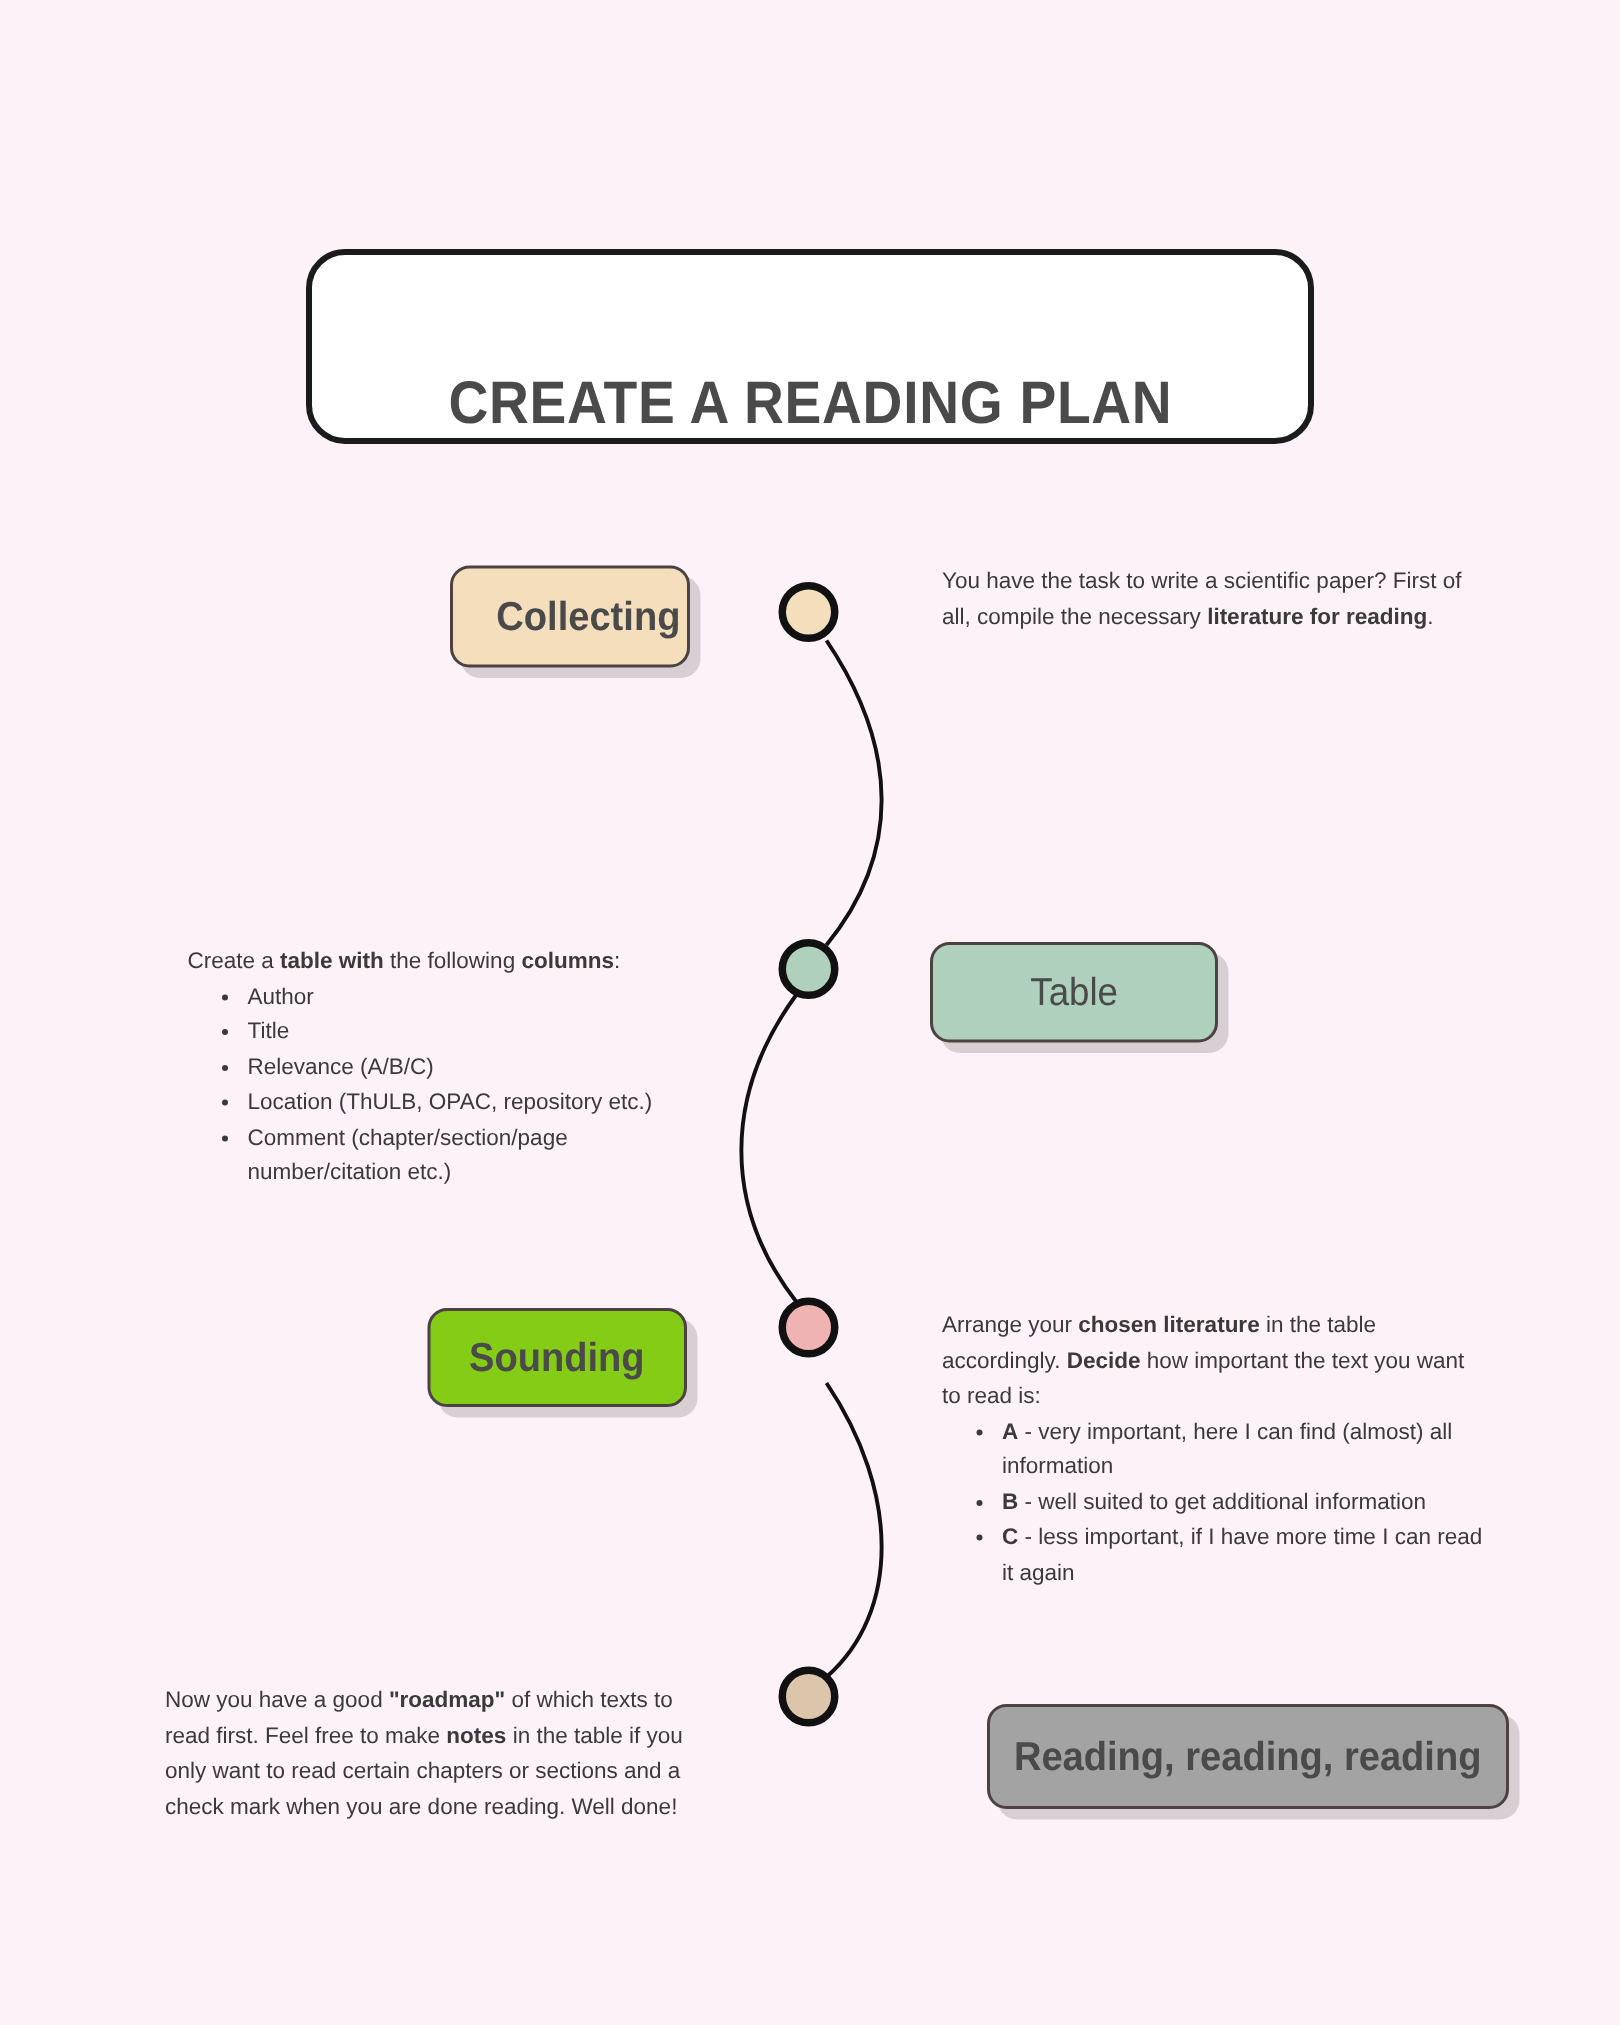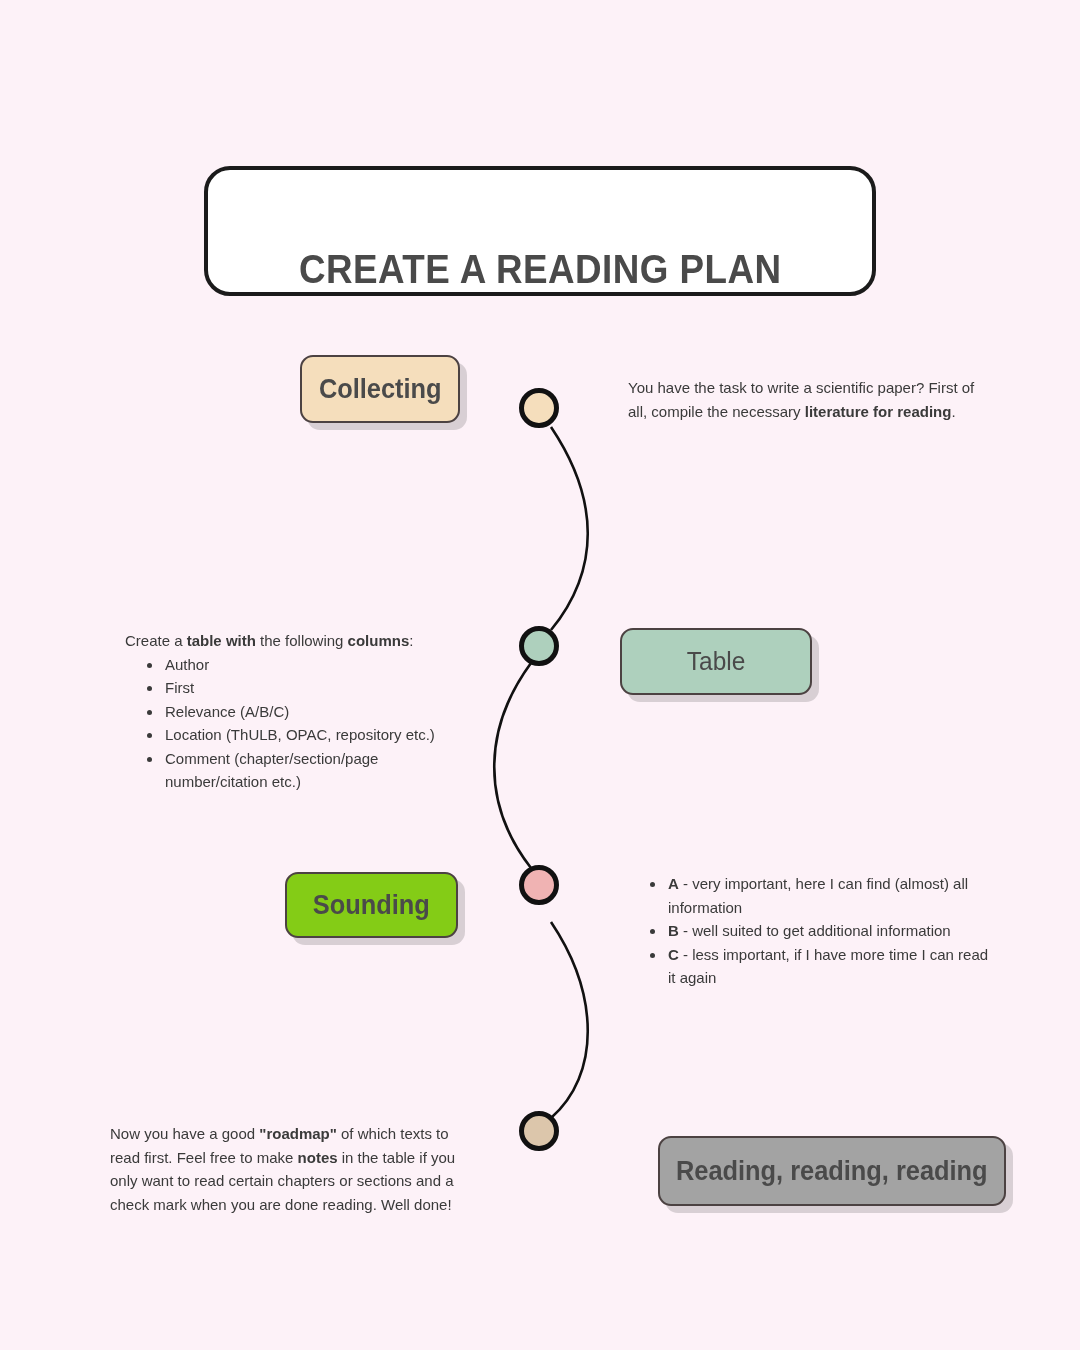--- a/index.html
+++ b/index.html
@@ -119,21 +119,21 @@
     <path d="M 551 427 C 600 500 600 570 551 630" fill="none" stroke="#111111" stroke-width="2.6"></path>
     <path d="M 531 663 C 482 730 482 805 531 868" fill="none" stroke="#111111" stroke-width="2.6"></path>
     <path d="M 551 922 C 600 995 600 1075 551 1118" fill="none" stroke="#111111" stroke-width="2.6"></path>
   </svg>
 
   <div class="node" style="left:519px; top:388px; background:#f5debc;"></div>
   <div class="node" style="left:519px; top:626px; background:#aed0bd;"></div>
   <div class="node" style="left:519px; top:865px; background:#f0b3b3;"></div>
   <div class="node" style="left:519px; top:1111px; background:#dcc6ab;"></div>
 
-  <div class="label-box" style="left:300px; top:355px; width:160px; height:68px; background:#f5debc;">
+  <div class="label-box" style="left:300px; top:377px; width:160px; height:68px; background:#f5debc;justify-content:flex-end;">
     <span class="label-text bold">Collecting</span>
   </div>
 
   <div class="label-box" style="left:620px; top:628px; width:192px; height:67px; background:#aed0bd;">
     <span class="label-text reg">Table</span>
   </div>
 
   <div class="label-box" style="left:285px; top:872px; width:173px; height:66px; background:#84cc16;">
     <span class="label-text bold">Sounding</span>
   </div>
@@ -143,28 +143,29 @@
   </div>
 
   <div class="text-block" style="left:628px; top:376px; width:352px;">
     <p><span>You have the task to write a scientific paper? First of all, compile the necessary </span><b>literature for reading</b><span>.</span></p>
   </div>
 
   <div class="text-block" style="left:125px; top:629px; width:340px;">
     <p><span>Create a </span><b>table with</b><span> the following </span><b>columns</b><span>:</span></p>
     <ul>
       <li>Author</li>
-      <li>First</li>
+      <li>Title</li>
       <li>Relevance (A/B/C)</li>
       <li>Location (ThULB, OPAC, repository etc.)</li>
       <li>Comment (chapter/section/page number/citation etc.)</li>
     </ul>
   </div>
 
   <div class="text-block" style="left:628px; top:872px; width:362px;">
+    <p><span>Arrange your </span><b>chosen literature</b><span> in the table accordingly. </span><b>Decide</b><span> how important the text you want to read is:</span></p>
     <ul>
       <li><b>A</b><span> - very important, here I can find (almost) all information</span></li>
       <li><b>B</b><span> - well suited to get additional information</span></li>
       <li><b>C</b><span> - less important, if I have more time I can read it again</span></li>
     </ul>
   </div>
 
   <div class="text-block" style="left:110px; top:1122px; width:352px;">
     <p><span>Now you have a good </span><b>"roadmap"</b><span> of which texts to read first. Feel free to make </span><b>notes</b><span> in the table if you only want to read certain chapters or sections and a check mark when you are done reading. Well done!</span></p>
   </div>

